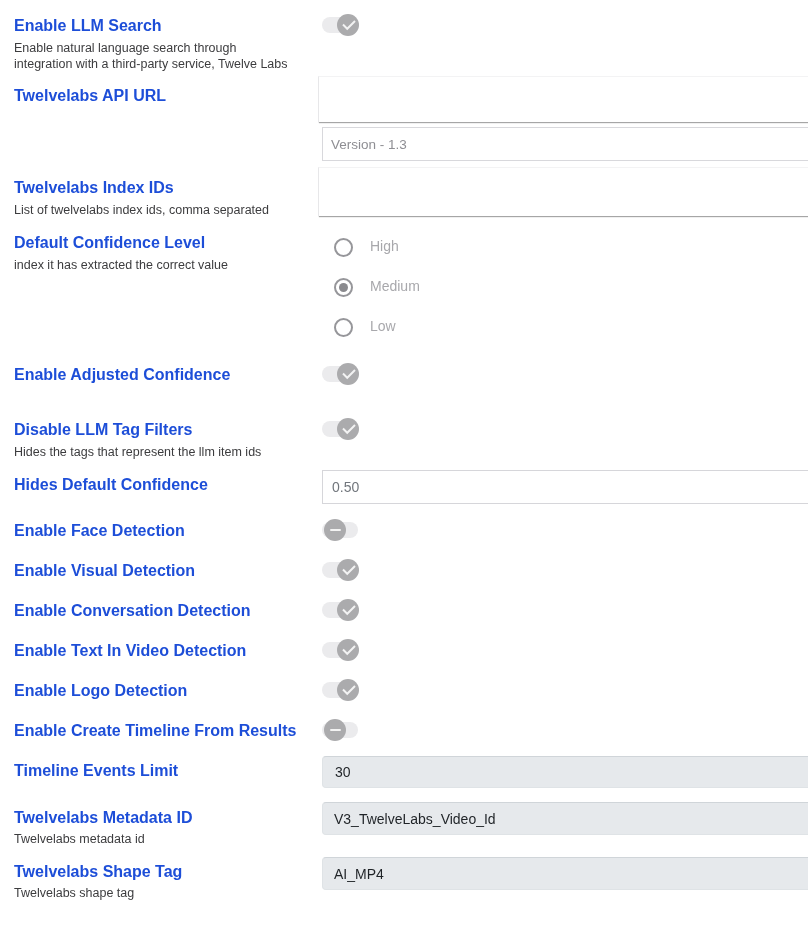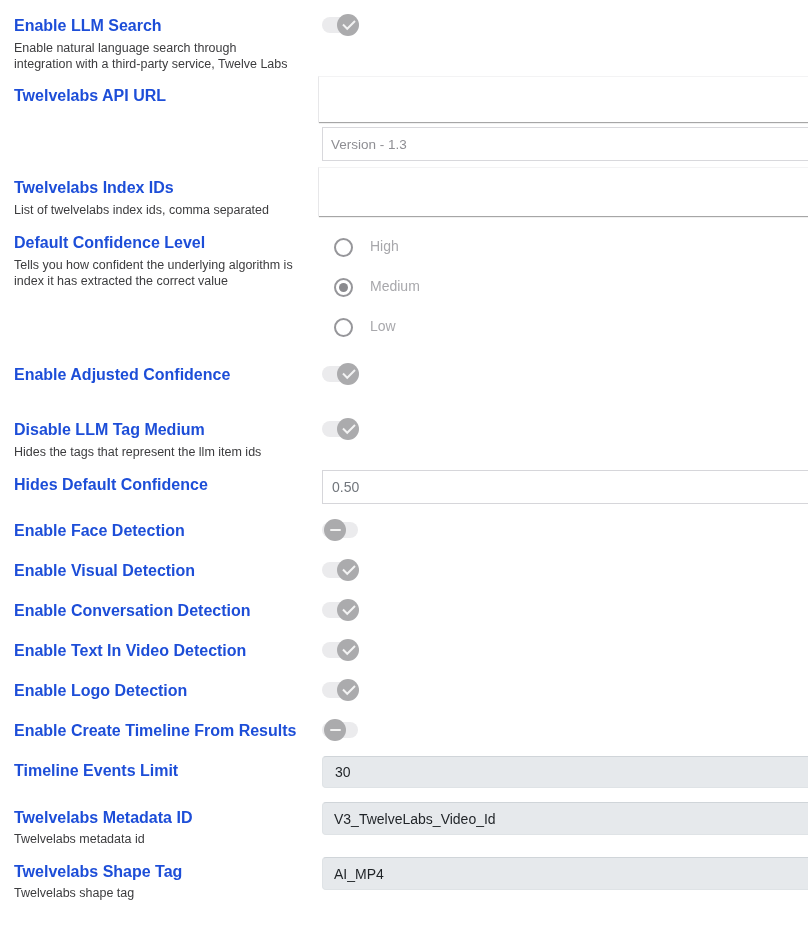--- a/index.html
+++ b/index.html
@@ -98,21 +98,20 @@
   </div>
 
   <div class="field-label" style="top:178px">Twelvelabs Index IDs</div>
   <div class="field-desc" style="top:203px">
     <div>List of twelvelabs index ids, comma separated</div>
   </div>
   <input class="white-box" style="top: 167px; height: 49px;" value="">
 
   <div class="field-label" style="top:233px">Default Confidence Level</div>
   <div class="field-desc" style="top:258px">
-    <div>Tells you how confident the underlying algorithm is</div>
     <div>index it has extracted the correct value</div>
   </div>
   <div class="radio-option" style="top:238px" data-selected="false">
     <div class="radio-circle"></div>
     <div class="radio-label">High</div>
   </div>
   <div class="radio-option" style="top:278px" data-selected="true">
     <div class="radio-circle"></div>
     <div class="radio-label">Medium</div>
   </div>
@@ -120,21 +119,21 @@
     <div class="radio-circle"></div>
     <div class="radio-label">Low</div>
   </div>
 
   <div class="field-label" style="top:365px">Enable Adjusted Confidence</div>
   <div class="toggle" style="top:363px" data-state="on">
     <div class="track"></div>
     <div class="knob"></div>
   </div>
 
-  <div class="field-label" style="top:420px">Disable LLM Tag Medium</div>
+  <div class="field-label" style="top:420px">Disable LLM Tag Filters</div>
   <div class="field-desc" style="top:445px">
     <div>Hides the tags that represent the llm item ids</div>
   </div>
   <div class="toggle" style="top:418px" data-state="on">
     <div class="track"></div>
     <div class="knob"></div>
   </div>
 
   <div class="field-label" style="top:475px">Hides Default Confidence</div>
   <input class="plain-input" style="top: 470px;" value="0.50">

